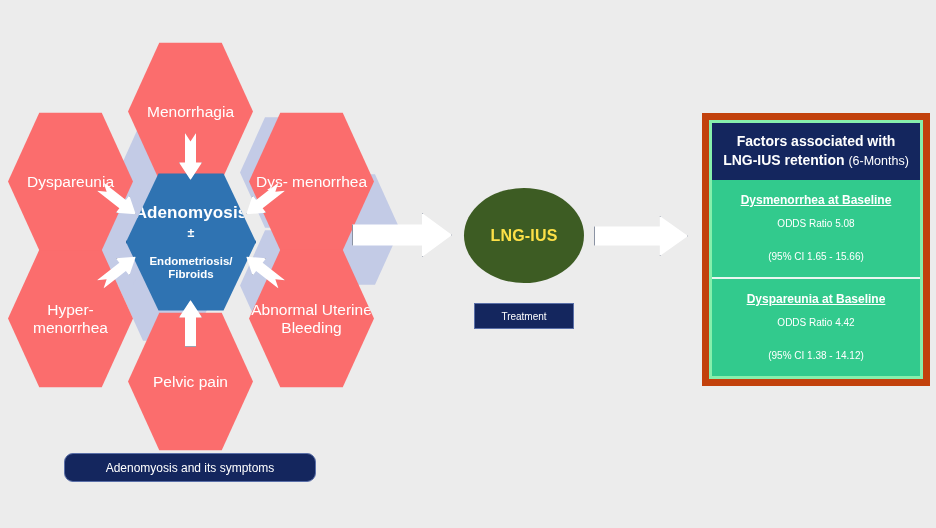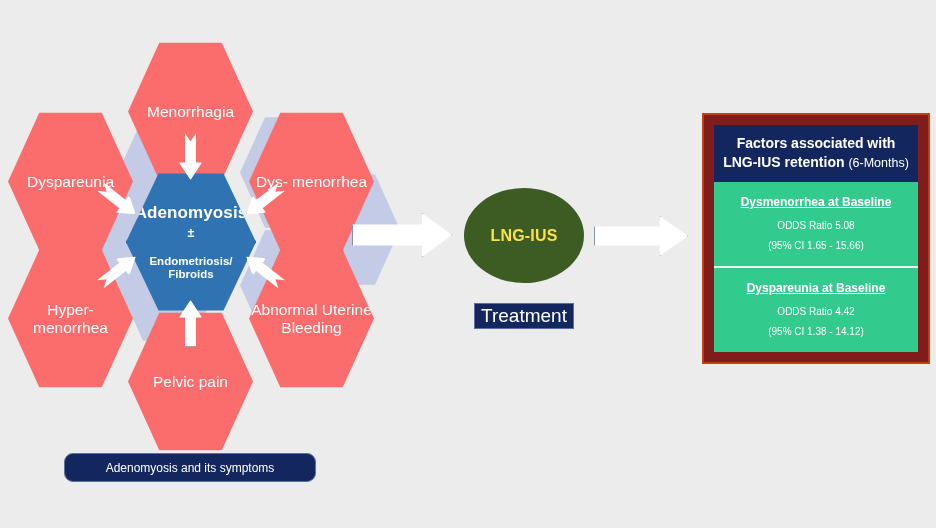--- a/index.html
+++ b/index.html
@@ -70,50 +70,50 @@
 
   
   .navybox{
     position:absolute;
     background:#14265e;
     border:1px solid #5a6fa8;
     color:#ffffff;
     display:flex;align-items:center;justify-content:center;
     box-sizing:border-box;
   }
-  #treatment-label{font-size:19px;}
+  #treatment-label{font-size:10px;}
   #symptoms-label{font-size:12px;border-radius:9px;}
 
   
   #results-panel{
     position:absolute;
     left:702px;top:113px;width:228px;
-    background:#7f1d1d;
-    border:2px solid #c2410c;
-    box-sizing:border-box;
-    padding:10px;
+    background:#86efac;
+    border:7px solid #c2410c;
+    box-sizing:border-box;
+    padding:3px;
   }
   #results-header{
     background:#14265e;color:#fff;
     text-align:center;
     padding:9px 6px 10px 6px;
     font-size:14px;font-weight:bold;line-height:1.35;
   }
   #results-header .sub{font-weight:normal;font-size:12.5px;}
   .result-row{
     background:#32ca8d;
     color:#ffffff;
     text-align:center;
     padding:13px 6px 15px 6px;
     box-sizing:border-box;
   }
   .result-row + .result-row{border-top:2px solid #eaf7f1;}
   .r-title{font-size:12px;font-weight:bold;text-decoration:underline;}
   .r-or{font-size:10px;margin-top:11px;}
-  .r-ci{font-size:10px;margin-top:9px;}
+  .r-ci{font-size:10px;margin-top:22px;}
 </style>
 </head>
 <body>
 
 <div id="stage">
 
   <div class="hexwrap">
 
     <div class="hex filler" style="left:118px;top:115px;width:100px;height:115px;"></div>
     <div class="hex filler" style="left:240px;top:115px;width:100px;height:115px;"></div>

